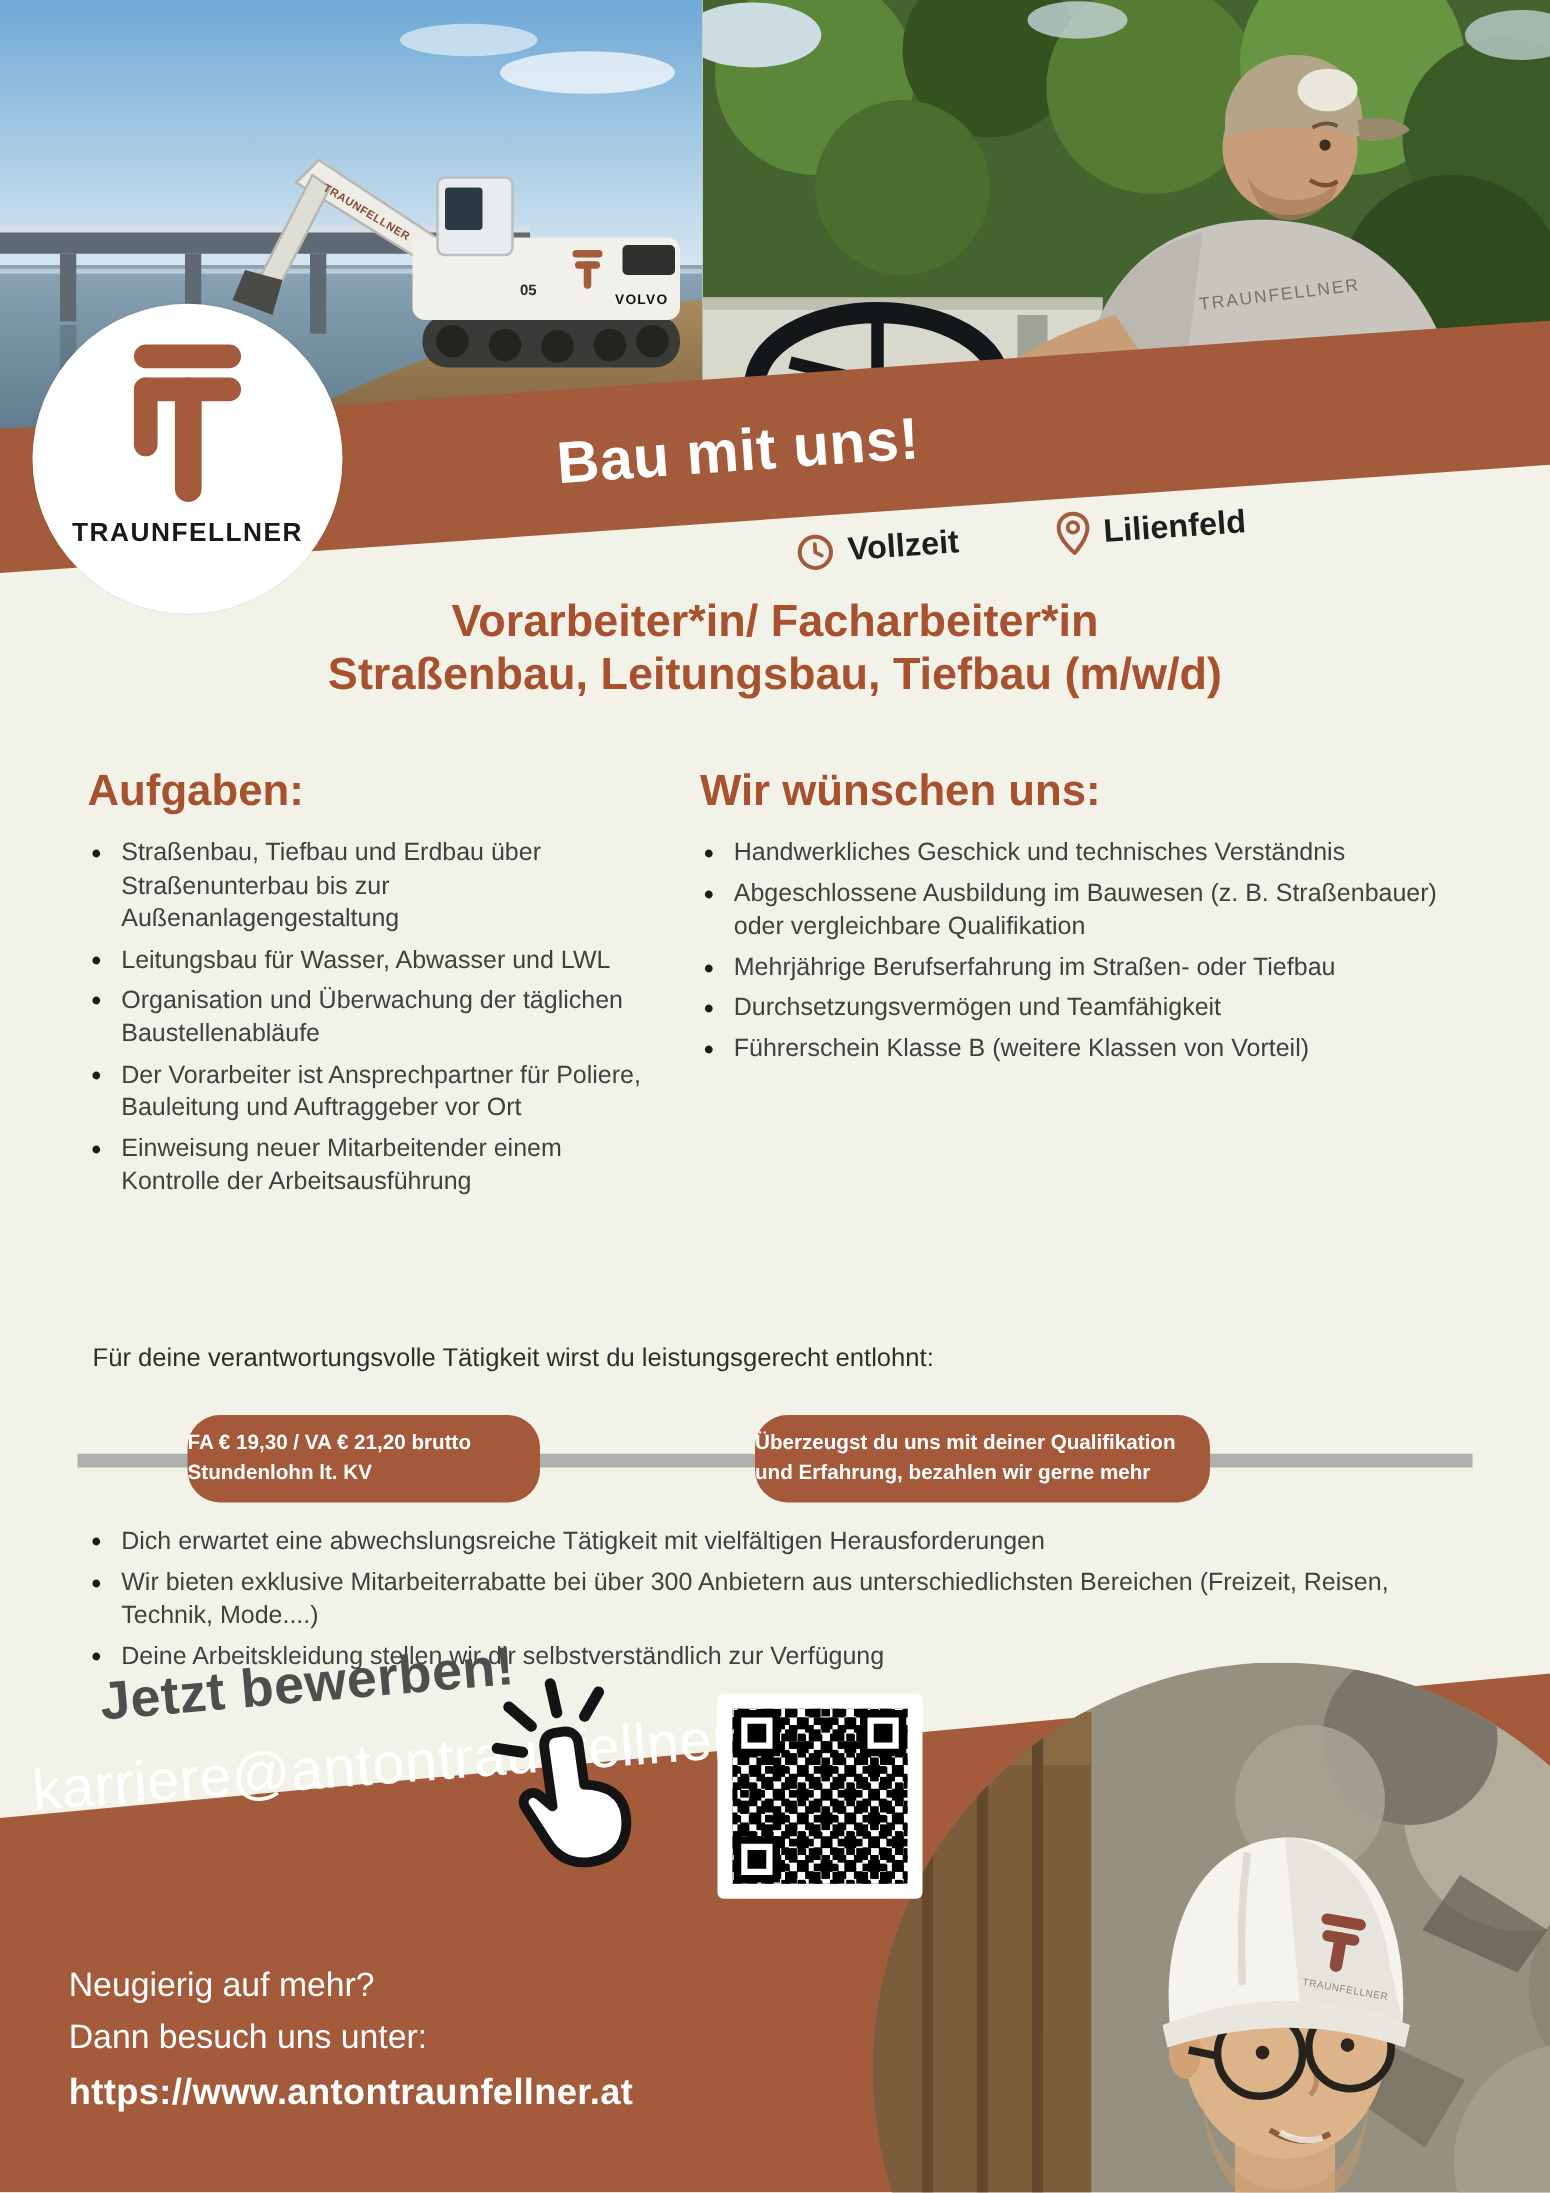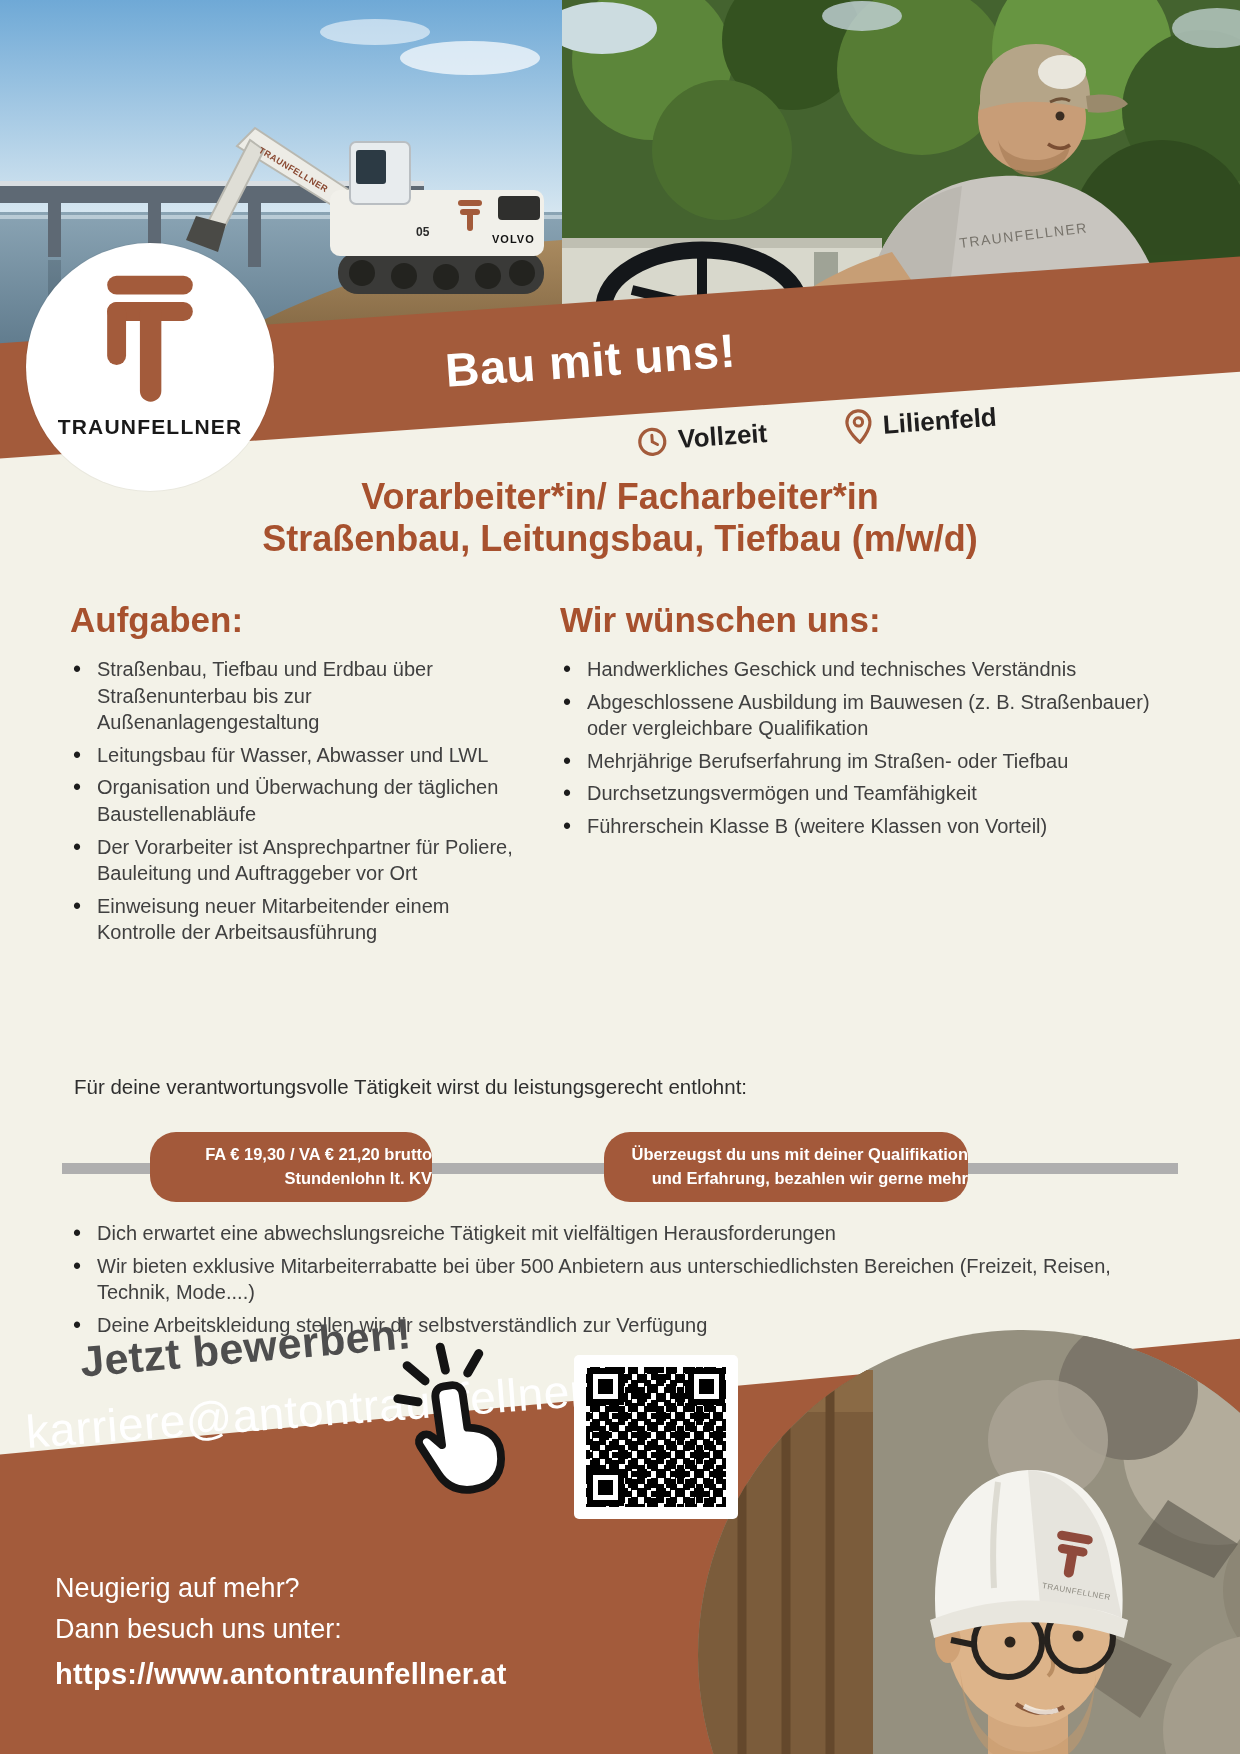--- a/index.html
+++ b/index.html
@@ -31,33 +31,33 @@
   .logo-company{font-size:21px;font-weight:bold;color:#191919;letter-spacing:1.2px;margin-top:8px;}
 
   
   .job-title{position:absolute;left:0;right:0;top:476px;text-align:center;color:#A7512E;
              font-weight:bold;font-size:36px;line-height:1.17;z-index:4;}
 
   
   .columns{position:absolute;left:70px;top:596px;width:1102px;display:flex;gap:28px;z-index:4;}
   .col-left{width:462px;}
   .col-right{flex:1;}
-  .col-heading{font-size:35px;font-weight:bold;color:#A7512E;margin:4px 0 16px 0;}
+  .col-heading{font-size:35px;font-weight:bold;color:#A7512E;margin:17px 0 16px 0;}
   ul.blist{list-style:none;margin:0;padding:0;font-size:20px;color:#404040;line-height:1.33;}
   ul.blist li{position:relative;padding-left:27px;margin-bottom:6px;}
   ul.blist li::before{content:"•";position:absolute;left:3px;top:-2px;font-size:23px;color:#1c1c1c;}
 
   
   .offer-heading{position:absolute;left:70px;top:1010px;font-size:39px;font-weight:bold;color:#A7512E;z-index:4;}
   .offer-intro{position:absolute;left:74px;top:1075px;font-size:20.5px;color:#2E2E2E;z-index:4;}
   .pay-row{position:absolute;left:0;top:1132px;width:1240px;height:72px;z-index:4;}
   .gray-line{position:absolute;left:62px;right:62px;top:31px;height:11px;background:#AFAFAF;}
   .pay-badge,.bonus-badge{position:absolute;top:0;height:70px;background:#A3593A;border-radius:26px;
         color:#FFFFFF;font-weight:bold;font-size:16.5px;line-height:1.45;display:flex;flex-direction:column;
-        align-items:flex-end;justify-content:center;text-align:center;}
+        align-items:flex-start;justify-content:center;text-align:center;}
   .pay-badge{left:150px;width:282px;}
   .bonus-badge{left:604px;width:364px;}
   .offer-list{position:absolute;left:70px;top:1220px;width:1112px;z-index:4;}
 
   
   .cta{position:absolute;left:78px;top:1338px;font-size:43px;font-weight:bold;color:#4E4E4E;
        transform:rotate(-5deg);transform-origin:0 0;z-index:6;white-space:nowrap;letter-spacing:.5px;}
   .footer{position:absolute;left:0;top:1326px;width:1240px;height:428px;background:#A35B3B;
           clip-path:polygon(0 30%,100% 3%,100% 100%,0 100%);z-index:5;}
   .email{position:absolute;left:26px;top:1405px;font-size:46px;color:#FFFFFF;
@@ -255,21 +255,21 @@
     </div>
     <div class="bonus-badge">
       <div>Überzeugst du uns mit deiner Qualifikation</div>
       <div>und Erfahrung, bezahlen wir gerne mehr</div>
     </div>
   </div>
 
   <div class="offer-list">
     <ul class="blist">
       <li>Dich erwartet eine abwechslungsreiche Tätigkeit mit vielfältigen Herausforderungen</li>
-      <li>Wir bieten exklusive Mitarbeiterrabatte bei über 500 Anbietern aus unterschiedlichsten Bereichen (Freizeit, Reisen, Technik, Mode....)</li>
+      <li>Wir bieten exklusive Mitarbeiterrabatte bei über 300 Anbietern aus unterschiedlichsten Bereichen (Freizeit, Reisen, Technik, Mode....)</li>
       <li>Deine Arbeitskleidung stellen wir dir selbstverständlich zur Verfügung</li>
     </ul>
   </div>
 
   <div class="cta">Jetzt bewerben!</div>
   <div class="footer"></div>
   <div class="email">karriere@antontraunfellner.at</div>
 
   <div class="hand">
     <svg viewBox="0 0 120 170" width="118" height="168">

